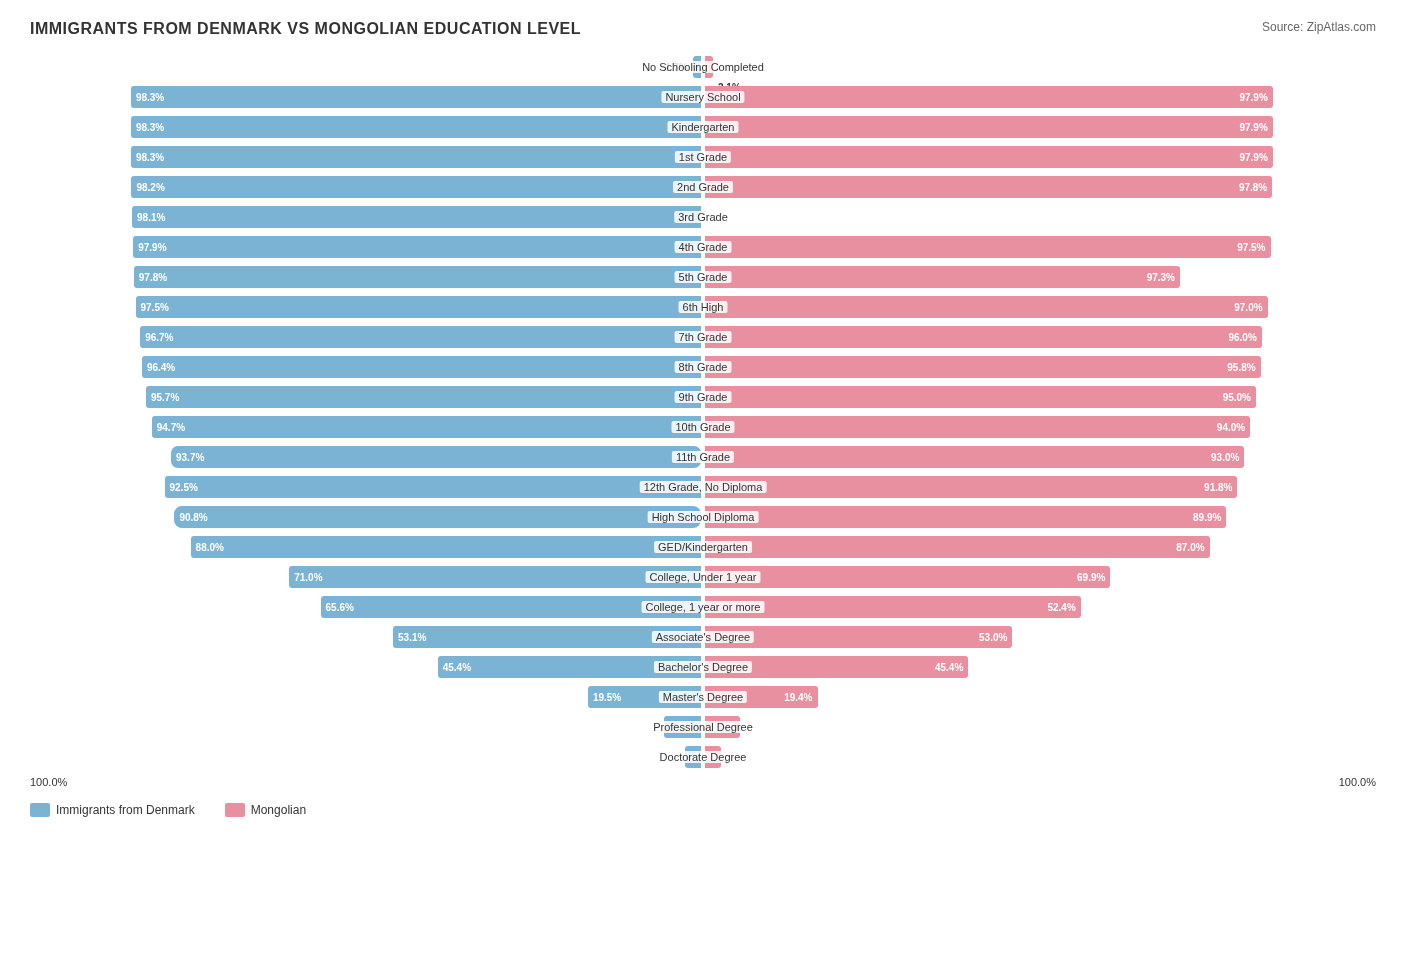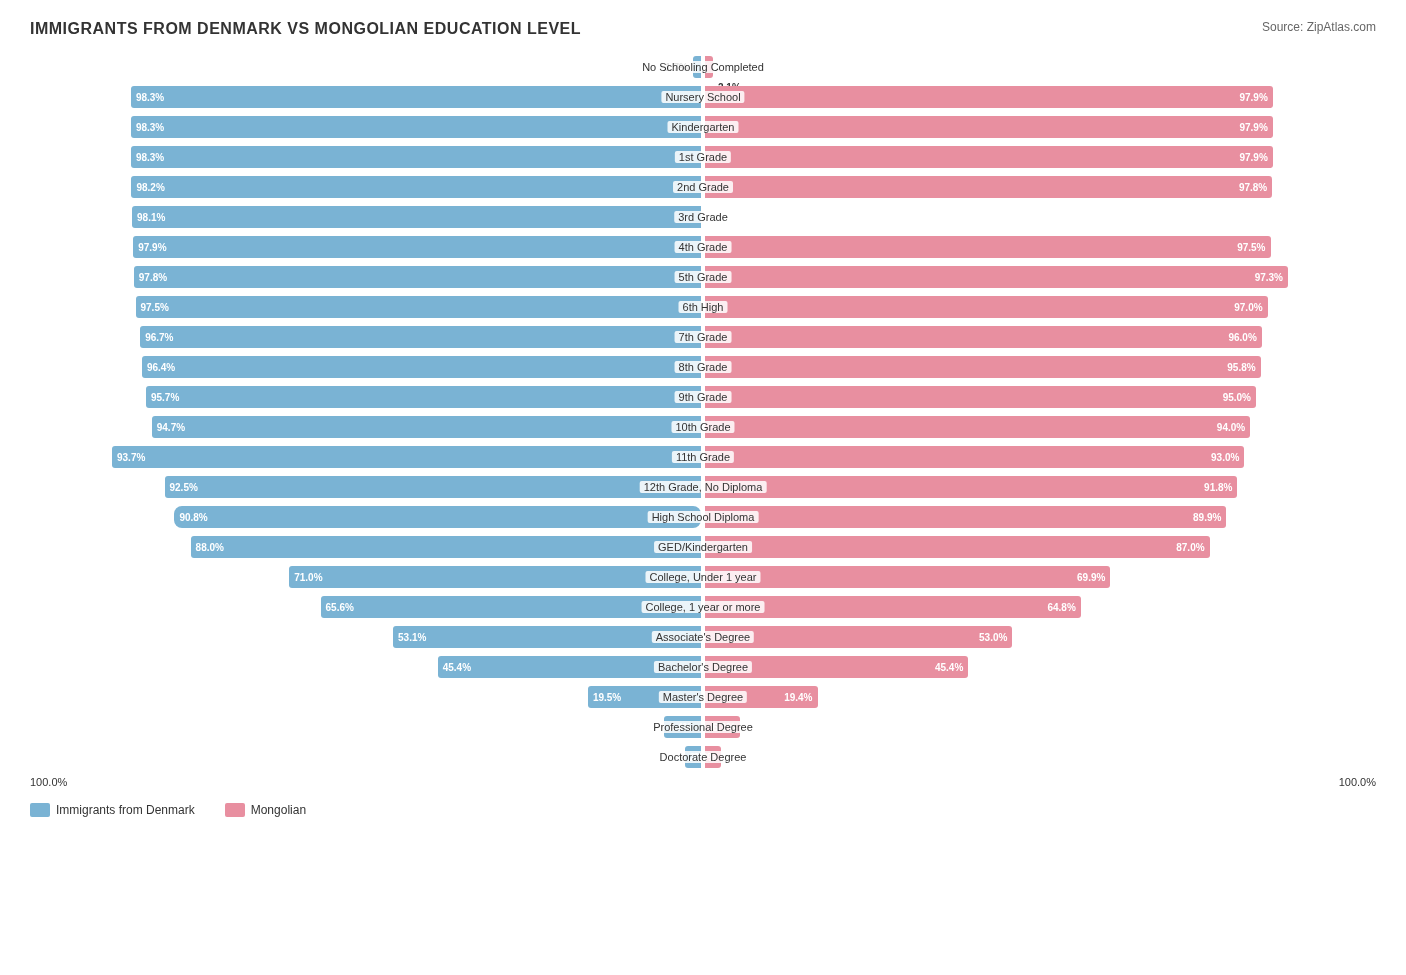--- a/index.html
+++ b/index.html
@@ -231,21 +231,21 @@
         </div>
       </div>
       <div class="row">
         <div class="left-section">
           <div class="bar-left" style="width: 567.24px;">
             <span class="bar-value">97.8%</span>
           </div>
         </div>
         <div class="label-center">5th Grade</div>
         <div class="right-section">
-          <div class="bar-right" style="width: 583px;">
+          <div class="bar-right" style="width: 475px;">
             <span class="bar-value">97.3%</span>
           </div>
         </div>
       </div>
       <div class="row">
         <div class="left-section">
           <div class="bar-left" style="width: 565.5px;">
             <span class="bar-value">97.5%</span>
           </div>
         </div>
@@ -303,21 +303,21 @@
         </div>
         <div class="label-center">10th Grade</div>
         <div class="right-section">
           <div class="bar-right" style="width: 545.2px;">
             <span class="bar-value">94.0%</span>
           </div>
         </div>
       </div>
       <div class="row">
         <div class="left-section">
-          <div class="bar-left" style="width: 589px;">
+          <div class="bar-left" style="width: 530px; border-radius: 7px;">
             <span class="bar-value">93.7%</span>
           </div>
         </div>
         <div class="label-center">11th Grade</div>
         <div class="right-section">
           <div class="bar-right" style="width: 539.4px;">
             <span class="bar-value">93.0%</span>
           </div>
         </div>
       </div>
@@ -375,21 +375,21 @@
       </div>
       <div class="row">
         <div class="left-section">
           <div class="bar-left" style="width: 380.48px;">
             <span class="bar-value">65.6%</span>
           </div>
         </div>
         <div class="label-center">College, 1 year or more</div>
         <div class="right-section">
           <div class="bar-right" style="width: 375.84px;">
-            <span class="bar-value">64.8%</span>
+            <span class="bar-value">52.4%</span>
           </div>
         </div>
       </div>
       <div class="row">
         <div class="left-section">
           <div class="bar-left" style="width: 307.98px;">
             <span class="bar-value">53.1%</span>
           </div>
         </div>
         <div class="label-center">Associate's Degree</div>

